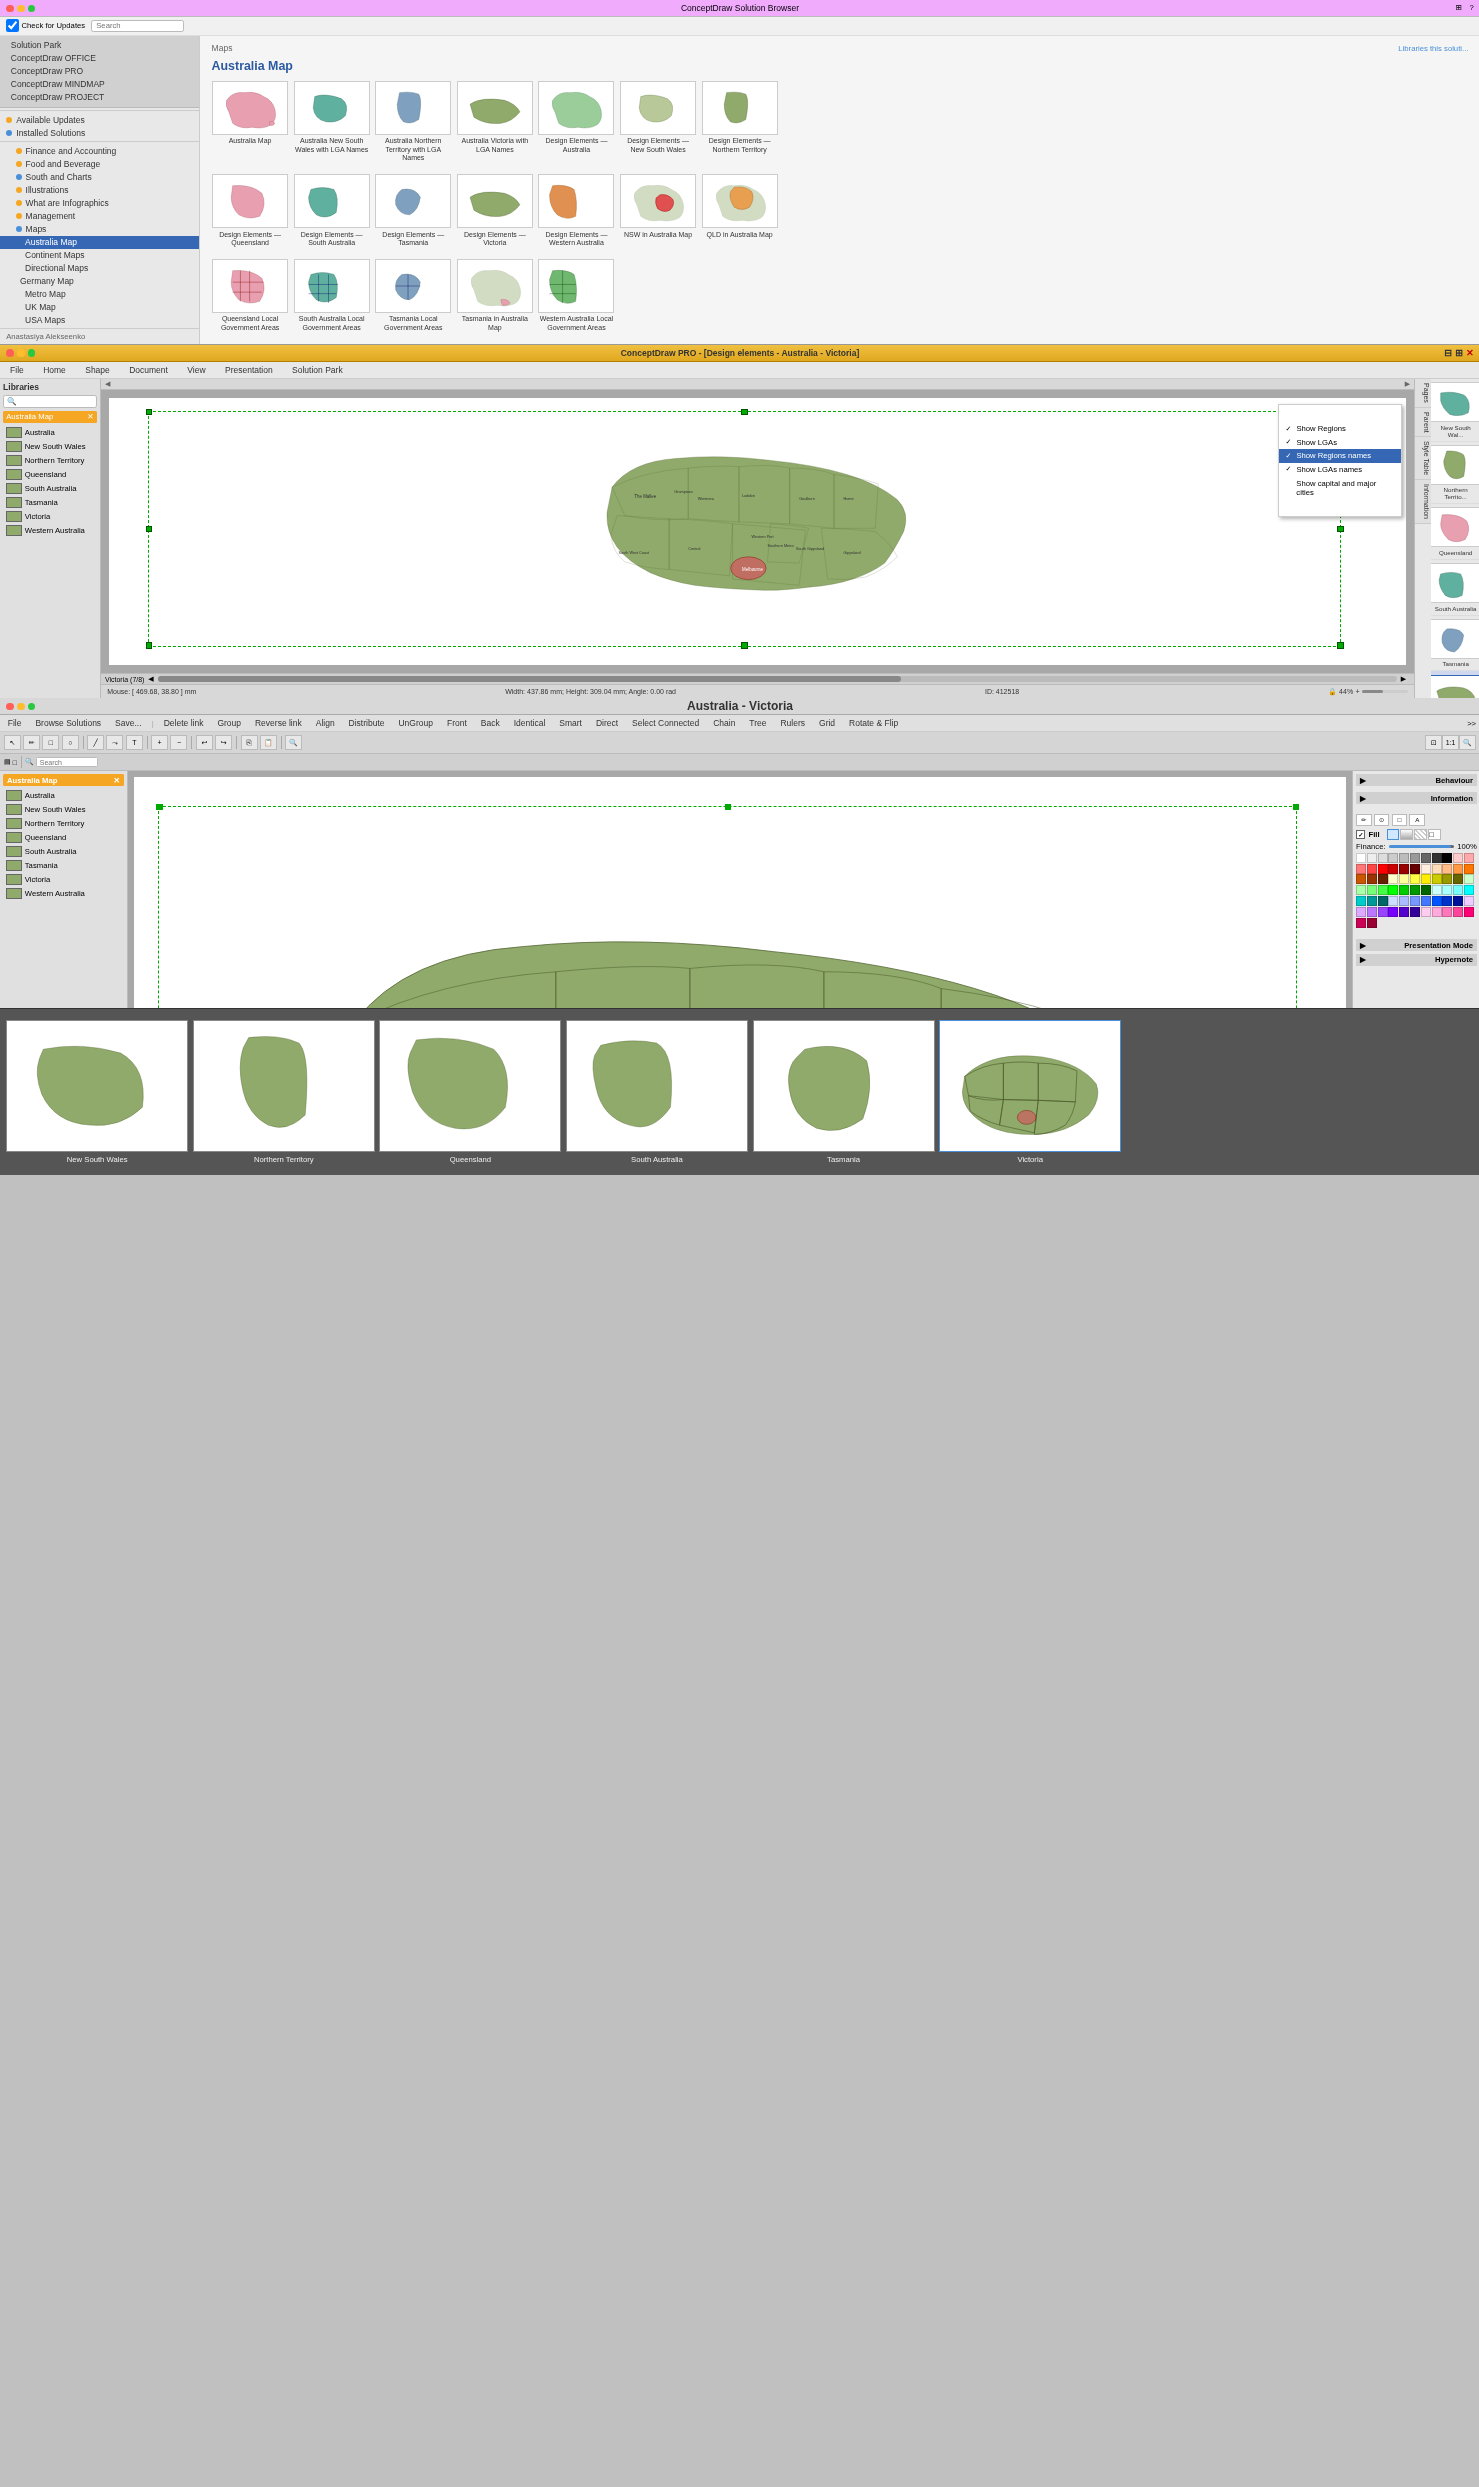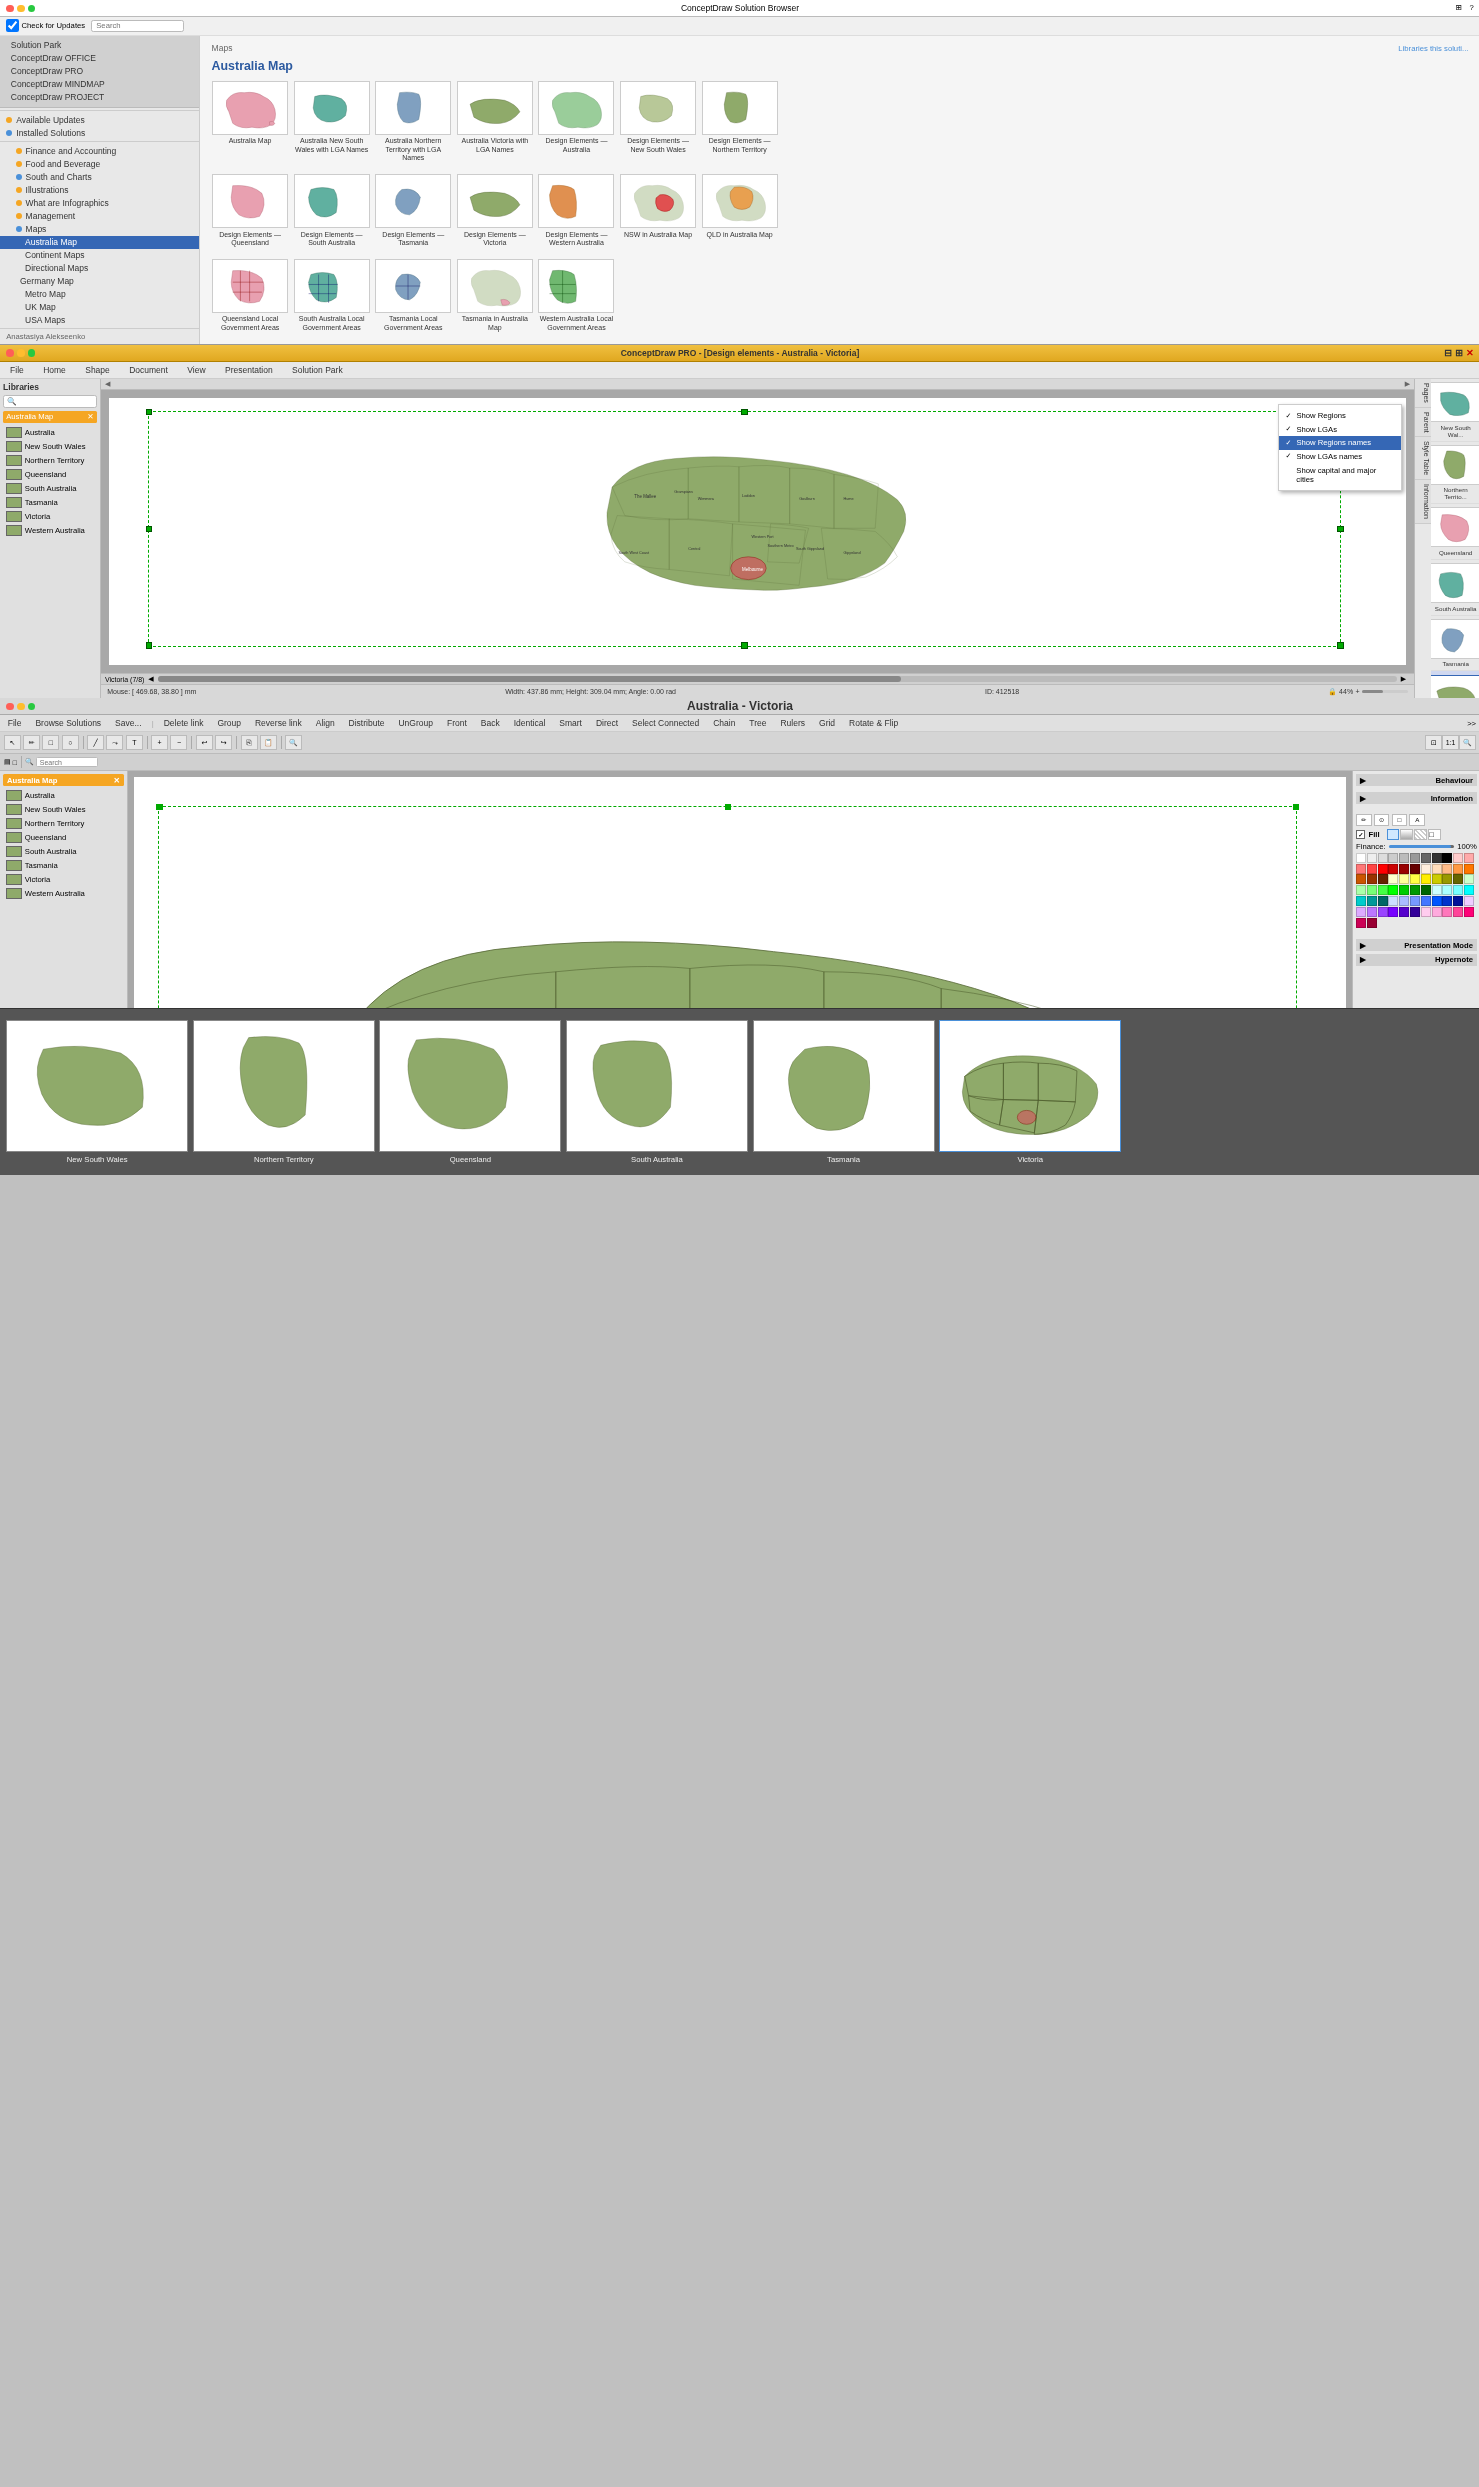--- a/index.html
+++ b/index.html
@@ -60,21 +60,21 @@
     .lib-map-icon { width: 15.5px; height: 11px; background: #8faa6a; border: 0.8px solid #666; margin-right: 3.1px; flex-shrink: 0; }
 
     
     .canvas-area { flex: 1; background: #a8a8a8; display: flex; flex-direction: column; position: relative; }
     .canvas-inner { flex: 1; background: white; margin: 7.7px; position: relative; overflow: hidden; }
     .canvas-map { width: 100%; height: 100%; display: flex; align-items: center; justify-content: center; position: relative; }
     .selection-box { position: absolute; border: 0.8px dashed #00aa00; top: 5%; left: 3%; width: 92%; height: 88%; }
     .selection-handle { width: 6.2px; height: 6.2px; background: #00aa00; border: 0.8px solid #005500; position: absolute; }
 
     
-    .context-menu { position: absolute; right: 3.9px; top: 6.2px; background: white; border: 0.8px solid #ccc; box-shadow: 1.5px 1.5px 3.9px rgba(0,0,0,0.3); padding: 4px 0; font-size: 7.7px; z-index: 10; width: 124px; }
+    .context-menu { position: absolute; right: 3.9px; top: 6.2px; background: white; border: 0.8px solid #ccc; box-shadow: 1.5px 1.5px 3.9px rgba(0,0,0,0.3); padding: 17px 0; font-size: 7.7px; z-index: 10; width: 124px; }
     .ctx-item { padding: 2.3px 6.2px; display: flex; align-items: center; gap: 3.1px; }
     .ctx-item.highlighted { background: #3567b5; color: white; }
     .ctx-check { width: 7.7px; font-size: 7px; }
     .canvas-scrollbar-h { height: 11px; background: #d0d0d0; border-top: 0.8px solid #bbb; display: flex; align-items: center; padding: 0 3.9px; font-size: 7px; }
 
     
     .pages-panel { width: 66px; background: #e8e8e8; border-left: 0.8px solid #bbb; display: flex; flex-direction: column; font-size: 7px; overflow-y: auto; }
     .page-thumb { display: flex; flex-direction: column; align-items: center; padding: 3.1px 1.5px; cursor: pointer; border-bottom: 0.8px solid #ddd; }
     .page-thumb.active { background: #d0d8f0; }
     .page-thumb-img { width: 54px; height: 40px; background: white; border: 0.8px solid #ccc; display: flex; align-items: center; justify-content: center; overflow: hidden; }
@@ -130,21 +130,21 @@
     .vtab { writing-mode: vertical-rl; font-size: 7px; color: #333; padding: 3.9px 1.5px; cursor: pointer; background: #e0e0e0; border-bottom: 0.8px solid #ccc; }
 
     .color-grid { display: flex; flex-wrap: wrap; gap: 0.8px; margin: 1.5px 0; }
     .color-cell { width: 10px; height: 10px; border: 0.8px solid rgba(0,0,0,0.2); cursor: pointer; flex-shrink: 0; }
   </style>
 </head>
 <body>
 
 <div class="section1">
 
-  <div style="position:absolute;top:0;left:0;right:0;height:17px;background:#ffffff;border-bottom:0.8px solid #bbb;display:flex;align-items:center;justify-content:center;font-size:8.5px;z-index:5;">
+  <div style="position:absolute;top:0;left:0;right:0;height:17px;background:#f0abfc;border-bottom:0.8px solid #bbb;display:flex;align-items:center;justify-content:center;font-size:8.5px;z-index:5;">
     <div style="position:absolute;left:6.2px;top:4.6px;display:flex;gap:3.1px;">
       <div class="tl tl-red"></div>
       <div class="tl tl-yellow"></div>
       <div class="tl tl-green"></div>
     </div>
     <span>ConceptDraw Solution Browser</span>
     <div style="position:absolute;right:6.2px;top:3.1px;display:flex;gap:7.7px;font-size:7.7px;">
       <span>⊞</span>
       <span>?</span>
     </div>

